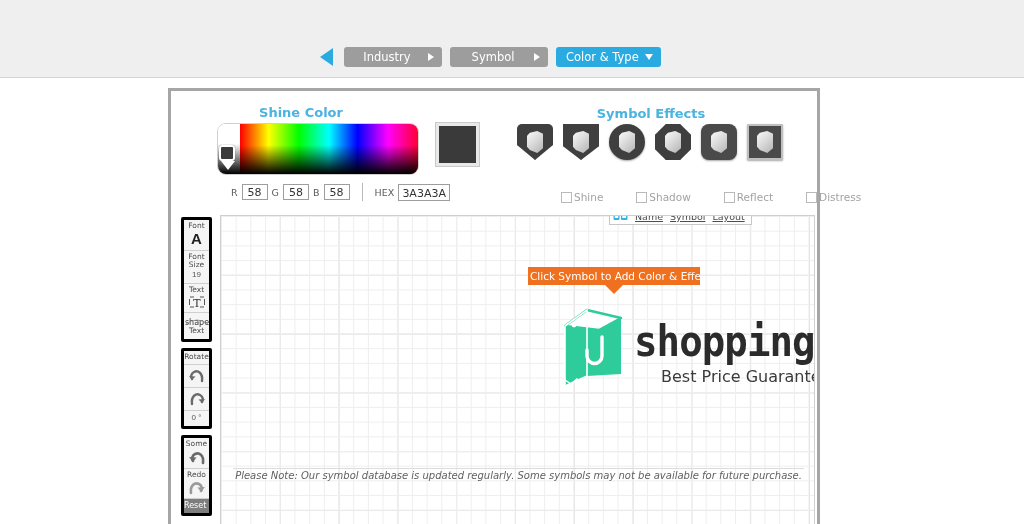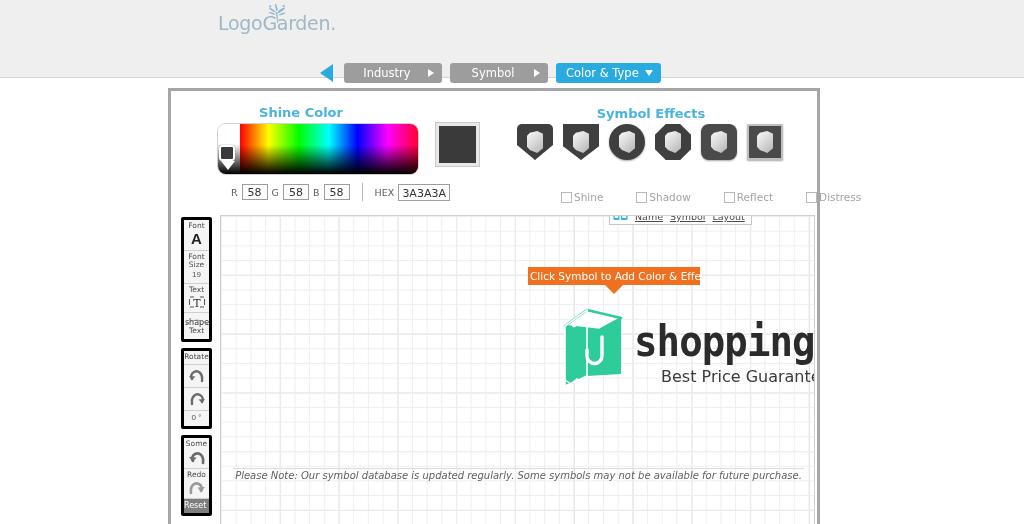--- a/index.html
+++ b/index.html
@@ -35,21 +35,21 @@
     position:absolute; left:46px; top:0px; width:26px; height:20px;
   }
   #tagline {
     position:absolute; left:330px; top:2px; width:345px;
     font-size:10.5px; line-height:13px; color:#a8a8a8;
     font-family:"DejaVu Sans", sans-serif;
   }
 
   
   #nav {
-    position:absolute; left:0; top:60px; width:1024px; height:26px;
+    position:absolute; left:0; top:44px; width:1024px; height:26px;
   }
   #nav-center {
     position:absolute; left:320px; top:0; height:26px;
     display:flex; align-items:center; gap:8px;
   }
   .back-arrow {
     width:0;height:0;
     border-top:9px solid transparent;
     border-bottom:9px solid transparent;
     border-right:13px solid #29abe2;
@@ -339,38 +339,20 @@
     font-size:10px; font-style:italic; color:#606060;
     font-family:"DejaVu Sans", sans-serif;
   }
 </style>
 </head>
 <body>
 
 <div id="header">
   <div id="header-inner">
 
-    <div id="brand">
-      <div id="brand-text">
-        <span>Logo</span><span>Garden.</span>
-      </div>
-      <svg id="brand-tree" viewBox="0 0 26 20">
-        <g fill="#8fb6cc">
-          <path d="M13 19 L11.5 8 L13.5 8 L14.5 19 Z" fill="#a9c7d8"></path>
-          <path d="M12 9 C9 7 6 6.5 4.5 3.5 C8 4.5 10.5 6 12 8.5 Z"></path>
-          <path d="M13.5 8.5 C15 5.5 18 4 21.5 3.5 C20 6.5 17 7.5 14 9.5 Z"></path>
-          <path d="M12.5 7 C11.5 4.5 11 2.5 11.5 0.5 C13 2 13.8 4.2 13.6 6.8 Z"></path>
-          <path d="M10.5 11 C8 10 6 9.5 4 8 C7 8 9.5 8.8 11 10.3 Z"></path>
-          <path d="M15 10.8 C17 9.3 19.5 8.6 22 8.6 C20.2 10.4 17.8 11.2 15.4 11.6 Z"></path>
-          <circle cx="6.2" cy="2.4" r="1.1"></circle>
-          <circle cx="19.6" cy="2.2" r="1.1"></circle>
-          <circle cx="11.6" cy="0.9" r="0.9"></circle>
-        </g>
-      </svg>
-    </div>
 
   </div>
 
   <div id="nav">
     <div id="nav-center">
       <div class="back-arrow"></div>
 
       <div class="step">
         <span>Industry</span>
         <span class="caret-r"></span>

